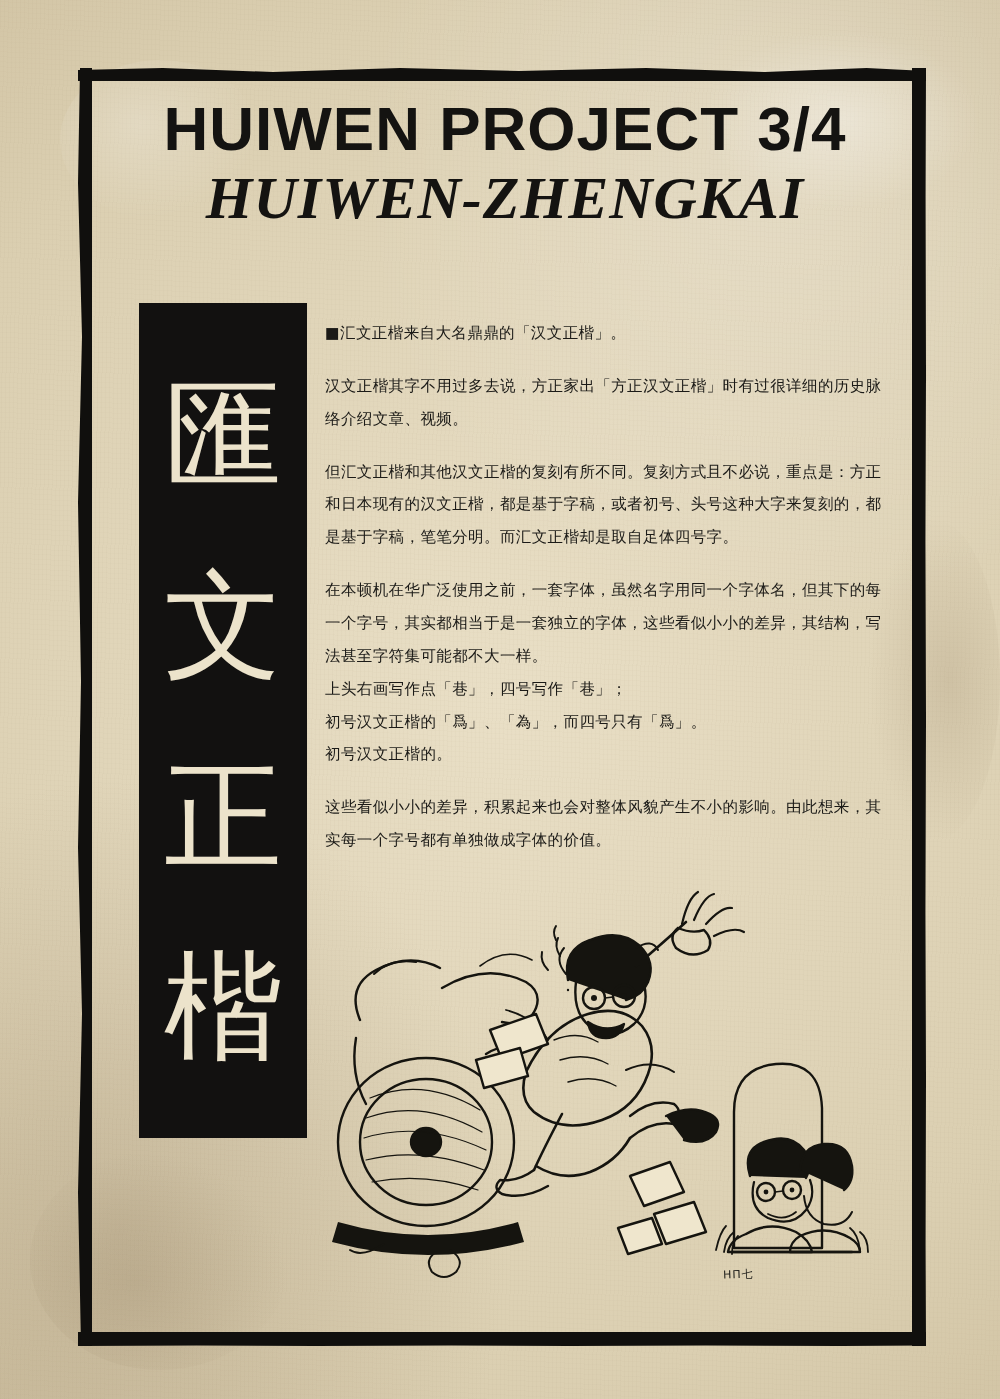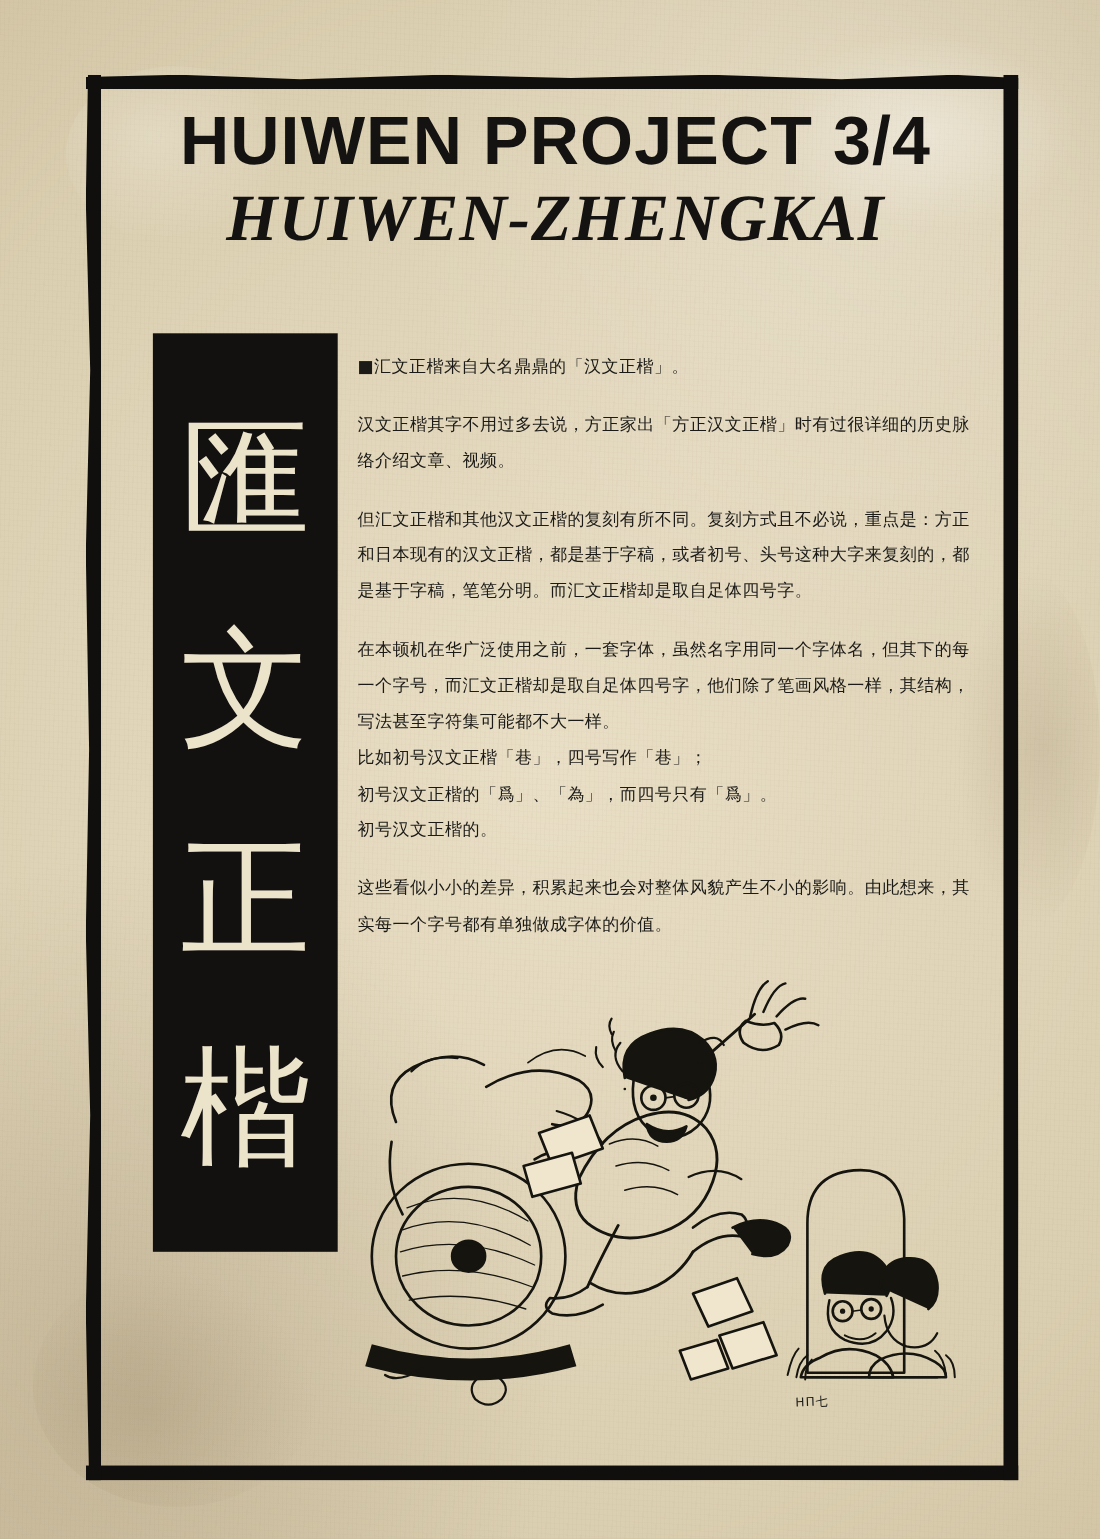--- a/index.html
+++ b/index.html
@@ -179,22 +179,22 @@
       <span>文</span>
       <span>正</span>
       <span>楷</span>
     </div>
   </div>
 
   <div class="body-copy">
     <p>■汇文正楷来自大名鼎鼎的「汉文正楷」。</p>
     <p>汉文正楷其字不用过多去说，方正家出「方正汉文正楷」时有过很详细的历史脉络介绍文章、视频。</p>
     <p>但汇文正楷和其他汉文正楷的复刻有所不同。复刻方式且不必说，重点是：方正和日本现有的汉文正楷，都是基于字稿，或者初号、头号这种大字来复刻的，都是基于字稿，笔笔分明。而汇文正楷却是取自足体四号字。</p>
-    <p class="tight">在本顿机在华广泛使用之前，一套字体，虽然名字用同一个字体名，但其下的每一个字号，而汇文正楷却是取自足体四号字，他们除了笔画风格一样，其结构，写法甚至字符集可能都不大一样。</p>
-    <p class="tight">比如初号汉文正楷「巷」，四号写作「巷」；</p>
+    <p class="tight">在本顿机在华广泛使用之前，一套字体，虽然名字用同一个字体名，但其下的每一个字号，其实都相当于是一套独立的字体，这些看似小小的差异，其结构，写法甚至字符集可能都不大一样。</p>
+    <p class="tight">上头右画写作点「巷」，四号写作「巷」；</p>
     <p class="tight">初号汉文正楷的「爲」、「為」，而四号只有「爲」。</p>
     <p>初号汉文正楷的。</p>
     <p>这些看似小小的差异，积累起来也会对整体风貌产生不小的影响。由此想来，其实每一个字号都有单独做成字体的价值。</p>
   </div>
 
   <div class="illo">
     <svg width="570" height="430" viewBox="0 0 570 430" xmlns="http://www.w3.org/2000/svg">
       <g fill="none" stroke="#15140f" stroke-width="2.4" stroke-linecap="round" stroke-linejoin="round">
 
         <path d="M30 150 q-14 -34 16 -50 q34 -18 64 -2"></path>

